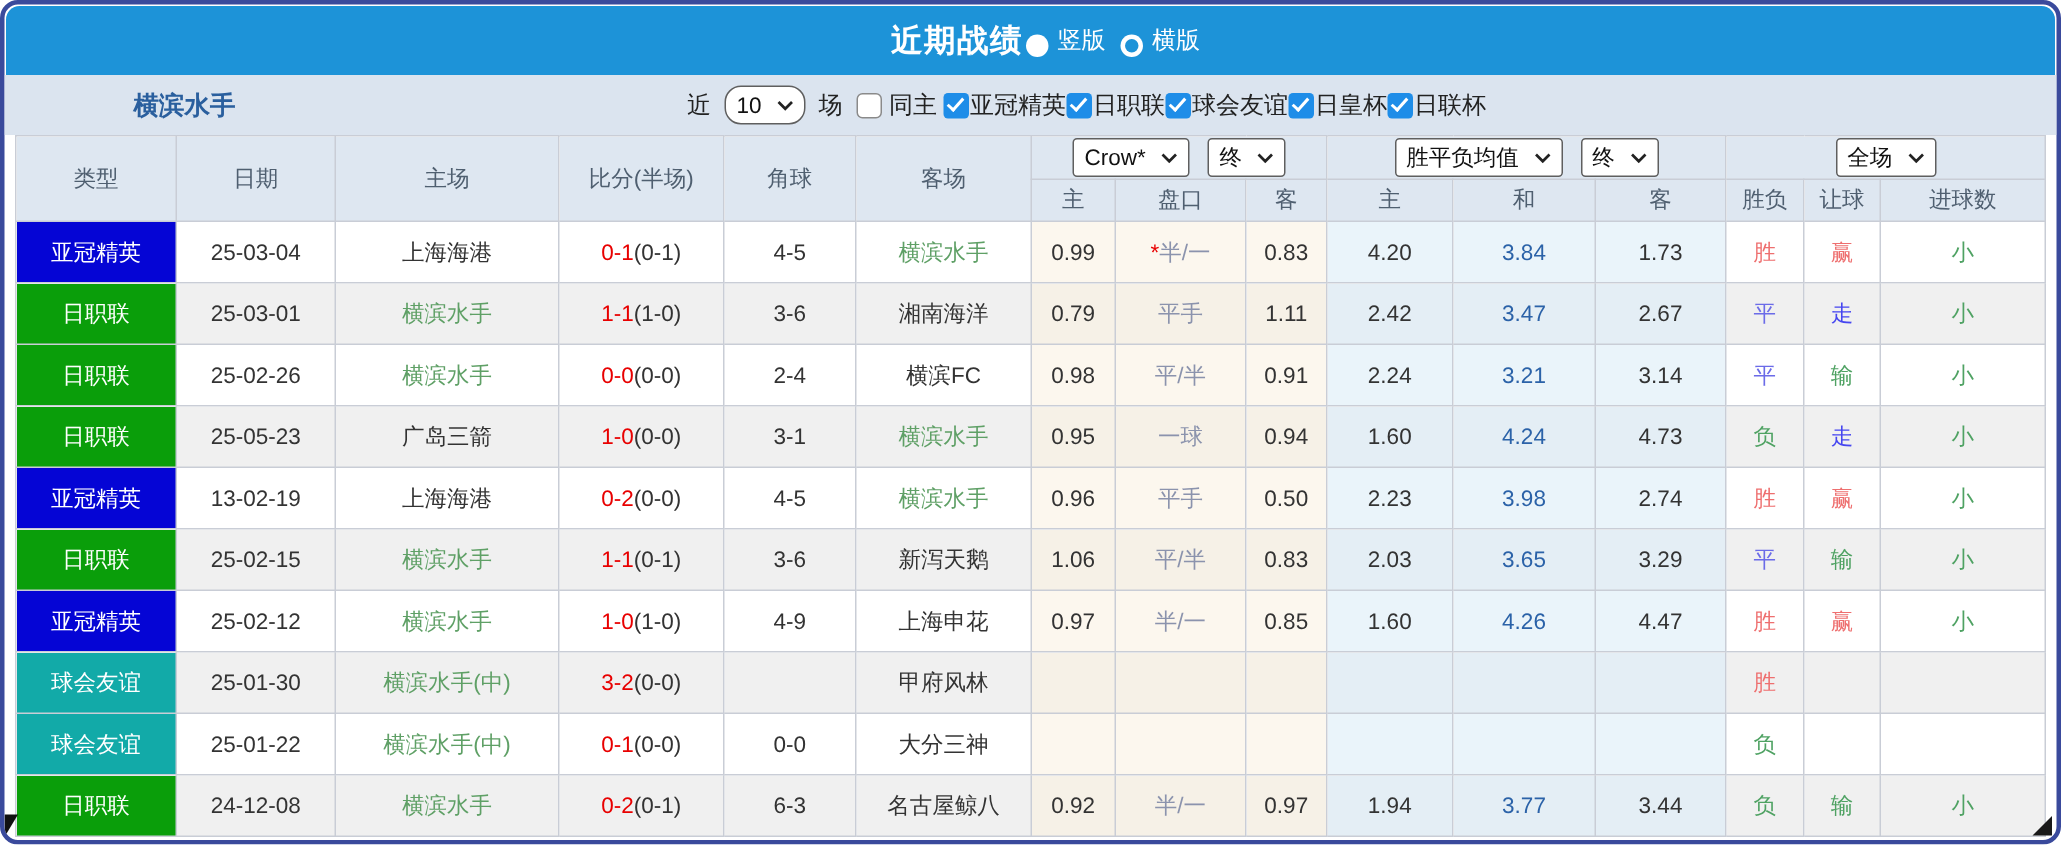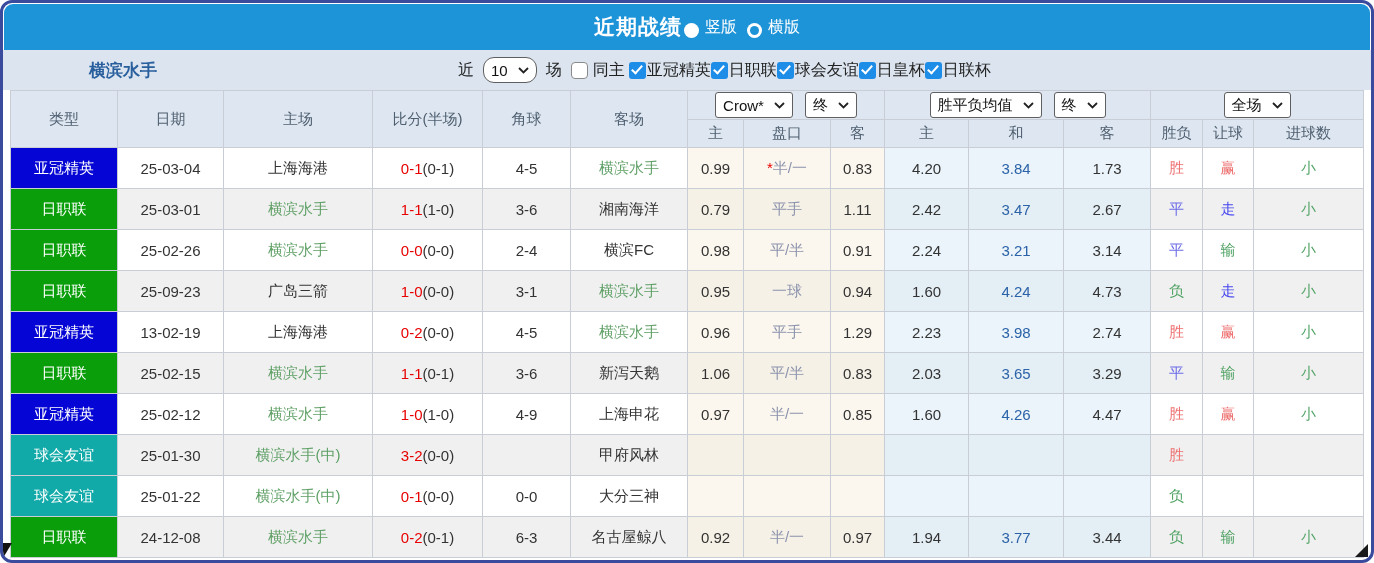--- a/index.html
+++ b/index.html
@@ -261,21 +261,21 @@
           <td class="oL">0.91</td>
           <td class="oR">2.24</td>
           <td class="oR avg-draw">3.21</td>
           <td class="oR">3.14</td>
           <td class="c-blue">平</td>
           <td class="c-green">输</td>
           <td class="c-green">小</td>
         </tr>
         <tr>
           <td class="type type-green">日职联</td>
-          <td>25-09-23</td>
+          <td>25-05-23</td>
           <td>广岛三箭</td>
           <td><span class="score">1-0</span><span class="half">(0-0)</span></td>
           <td>3-1</td>
           <td class="t-green">横滨水手</td>
           <td class="oL">0.95</td>
           <td class="oL"><span class="handicap">一球</span></td>
           <td class="oL">0.94</td>
           <td class="oR">1.60</td>
           <td class="oR avg-draw">4.24</td>
           <td class="oR">4.73</td>
@@ -285,21 +285,21 @@
         </tr>
         <tr>
           <td class="type type-blue">亚冠精英</td>
           <td>13-02-19</td>
           <td>上海海港</td>
           <td><span class="score">0-2</span><span class="half">(0-0)</span></td>
           <td>4-5</td>
           <td class="t-green">横滨水手</td>
           <td class="oL">0.96</td>
           <td class="oL"><span class="handicap">平手</span></td>
-          <td class="oL">1.29</td>
+          <td class="oL">0.50</td>
           <td class="oR">2.23</td>
           <td class="oR avg-draw">3.98</td>
           <td class="oR">2.74</td>
           <td class="c-red">胜</td>
           <td class="c-red">赢</td>
           <td class="c-green">小</td>
         </tr>
         <tr>
           <td class="type type-green">日职联</td>
           <td>25-02-15</td>

